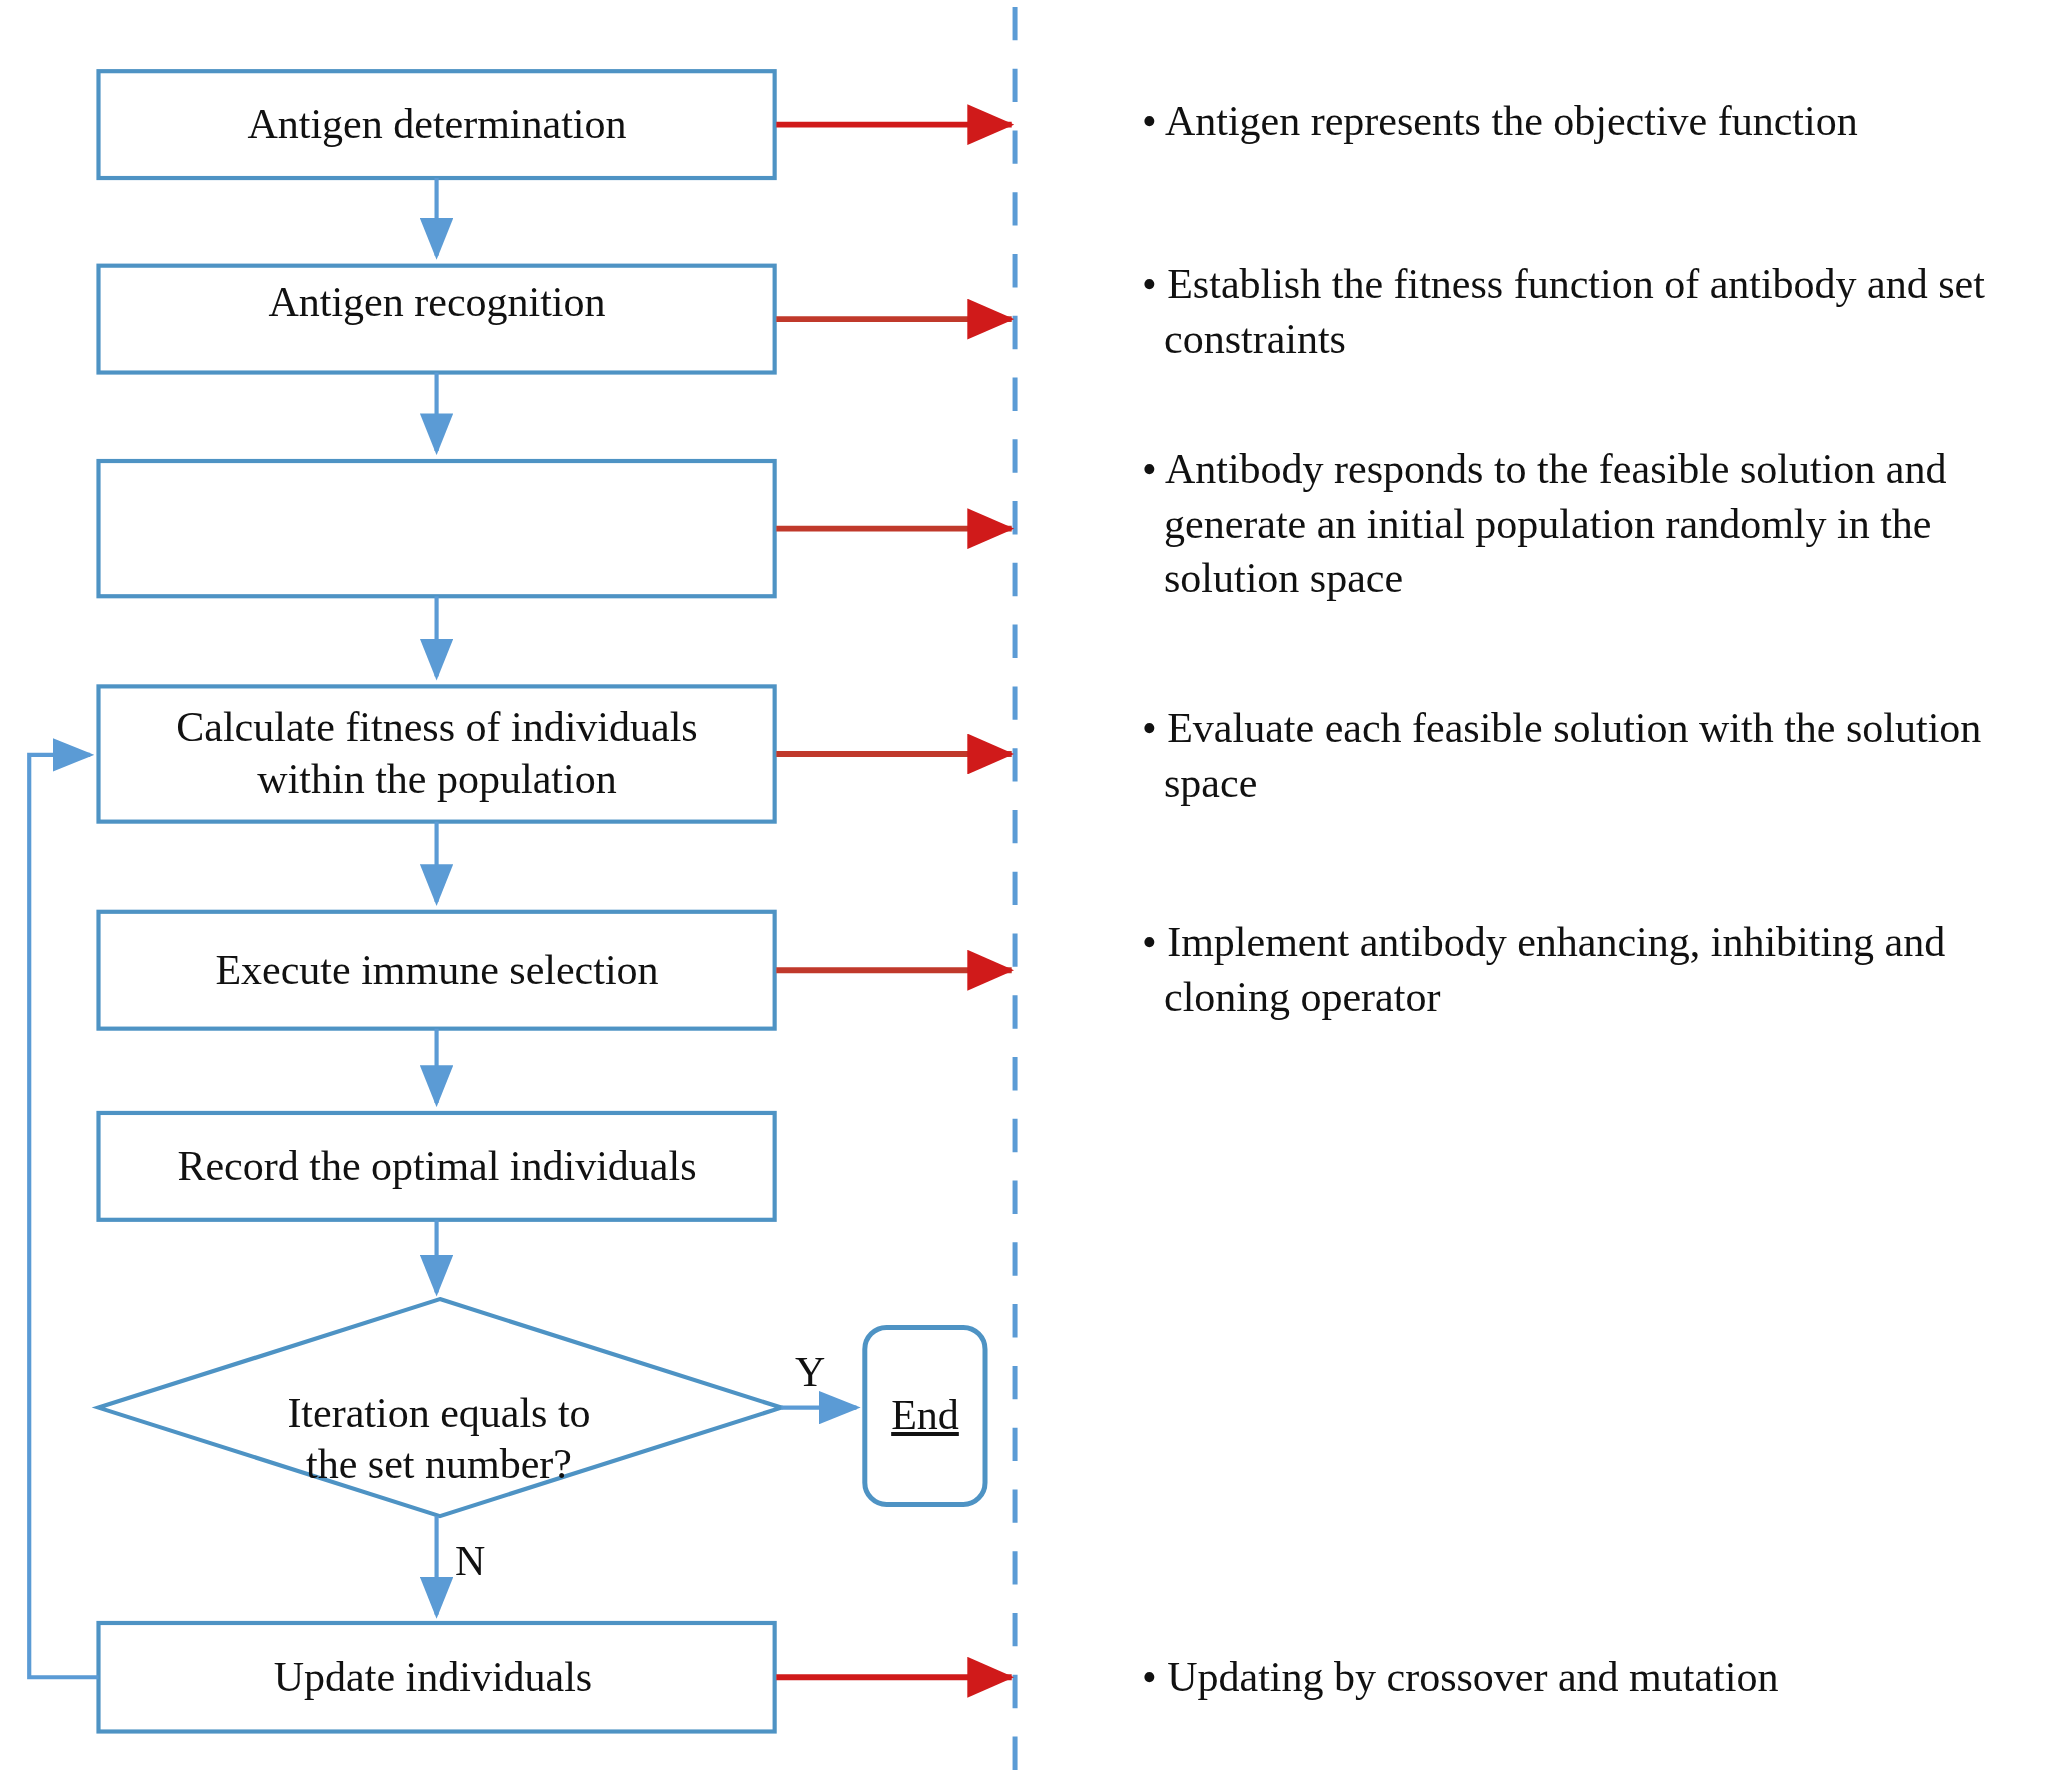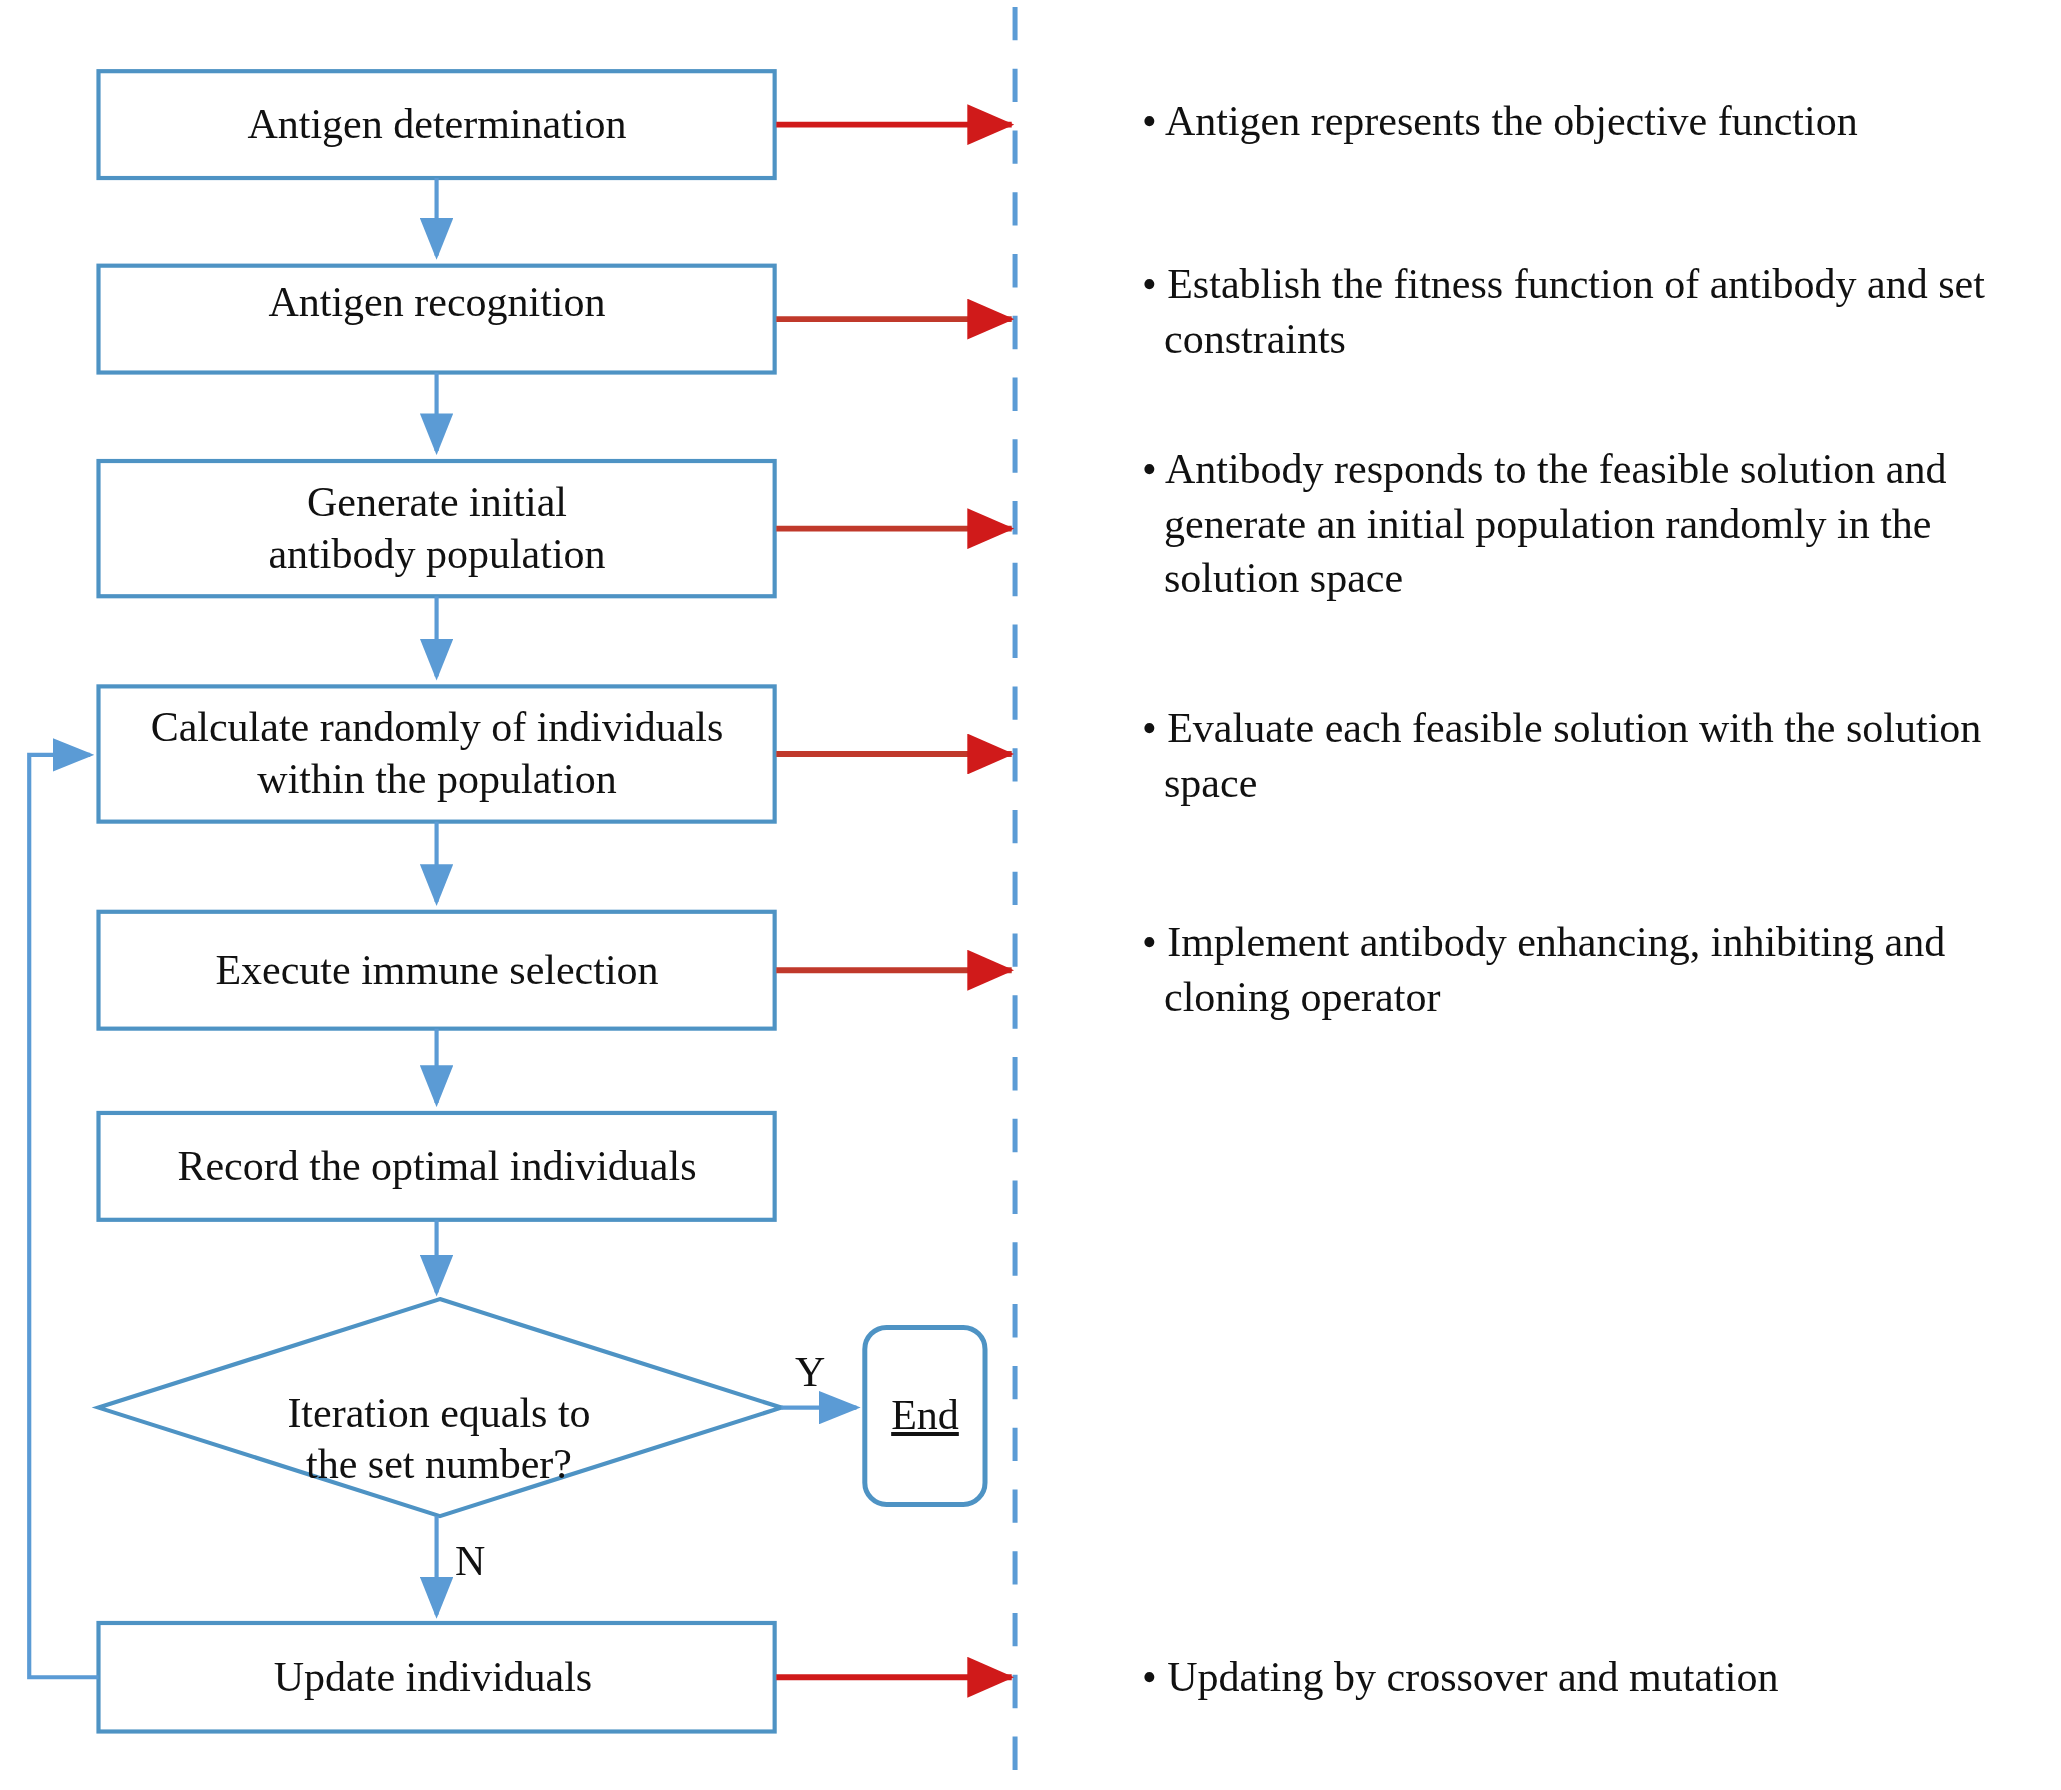--- a/index.html
+++ b/index.html
@@ -122,24 +122,22 @@
     <line x1="930" y1="633" x2="1212" y2="633" stroke="#C0392B" stroke-width="7" marker-end="url(#redArrow)"></line>
     <line x1="930" y1="903" x2="1212" y2="903" stroke="#C0392B" stroke-width="7" marker-end="url(#redArrow)"></line>
     <line x1="930" y1="1162" x2="1212" y2="1162" stroke="#C0392B" stroke-width="7" marker-end="url(#redArrow)"></line>
     <line x1="930" y1="2009" x2="1212" y2="2009" stroke="#D01A1A" stroke-width="7" marker-end="url(#redArrow)"></line>
   </svg>
 
   <div class="node-label" style="left:99px; top:71px; width:676px; height:107px;">Antigen determination</div>
 
   <div class="node-label" style="left:99px; top:249px; width:676px; height:107px;">Antigen recognition</div>
 
-  <div class="node-label" style="left:99px; top:461px; width:676px; height:135px;">Generate initial
-antibody population</div>
 
-  <div class="node-label" style="left:94px; top:686px; width:686px; height:135px;">Calculate randomly of  individuals
+  <div class="node-label" style="left:94px; top:686px; width:686px; height:135px;">Calculate fitness of  individuals
 within the population</div>
 
   <div class="node-label" style="left:99px; top:912px; width:676px; height:117px;">Execute immune selection</div>
 
   <div class="node-label" style="left:99px; top:1113px; width:676px; height:107px;">Record the optimal individuals</div>
 
   <div class="node-label" style="left:180px; top:1364px; width:518px; height:150px;">Iteration equals to
 the set number?</div>
 
   <div class="node-label end-label" style="left:865px; top:1327px; width:120px; height:177px;text-decoration:underline;">End</div>

